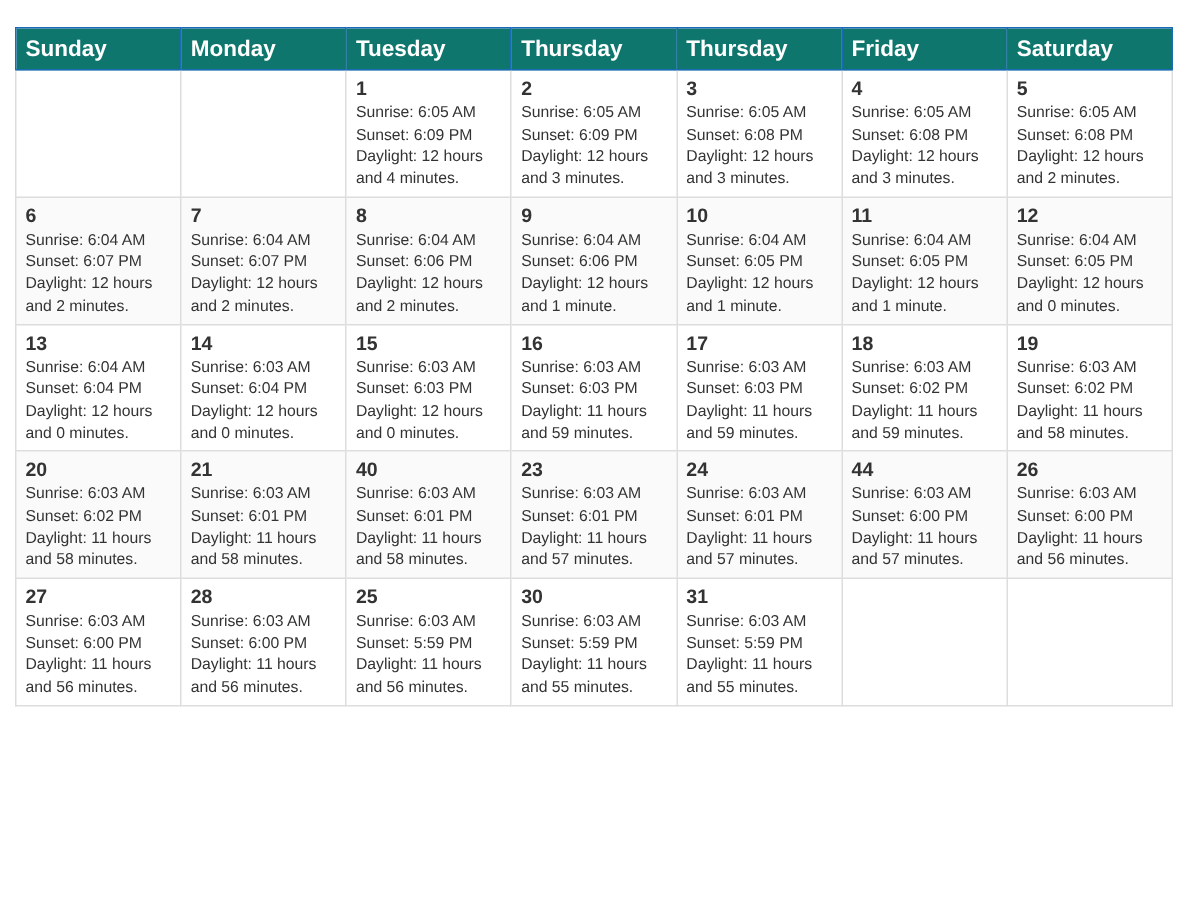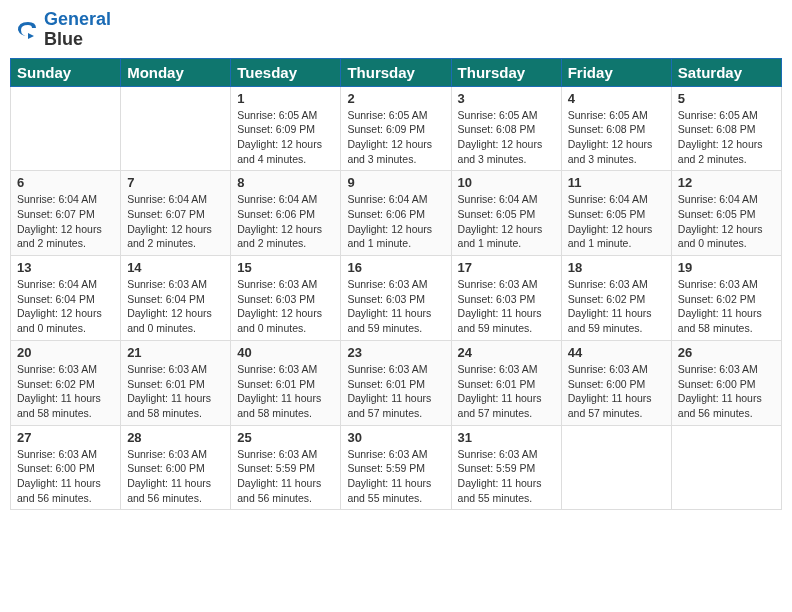--- a/index.html
+++ b/index.html
@@ -90,30 +90,20 @@
     tr:nth-child(odd) td {
       background-color: #fff;
     }
     
     thead tr th { background-color: #1a6bb5; }
   </style>
 </head>
 <body>
 
 <div class="header">
-  <div class="logo">
-    <svg class="logo-icon" viewBox="0 0 28 28">
-      <rect x="0" y="0" width="28" height="28" fill="none"></rect>
-      <path d="M4 14 Q4 6 14 6 Q22 6 22 12 L18 12 Q18 9 14 9 Q7 9 7 14 Q7 20 14 20 L14 17 L20 20 L14 23 L14 20 Q6 20 4 14Z" fill="#1a6bb5"></path>
-    </svg>
-    <div class="logo-text">
-      <div><span>General</span></div>
-      <div>Blue</div>
-    </div>
-  </div>
 </div>
 
 <table class="calendar">
   <thead>
     <tr>
     <th>Sunday</th>
         <th>Monday</th>
         <th>Tuesday</th>
         <th>Thursday</th>
         <th>Thursday</th>

